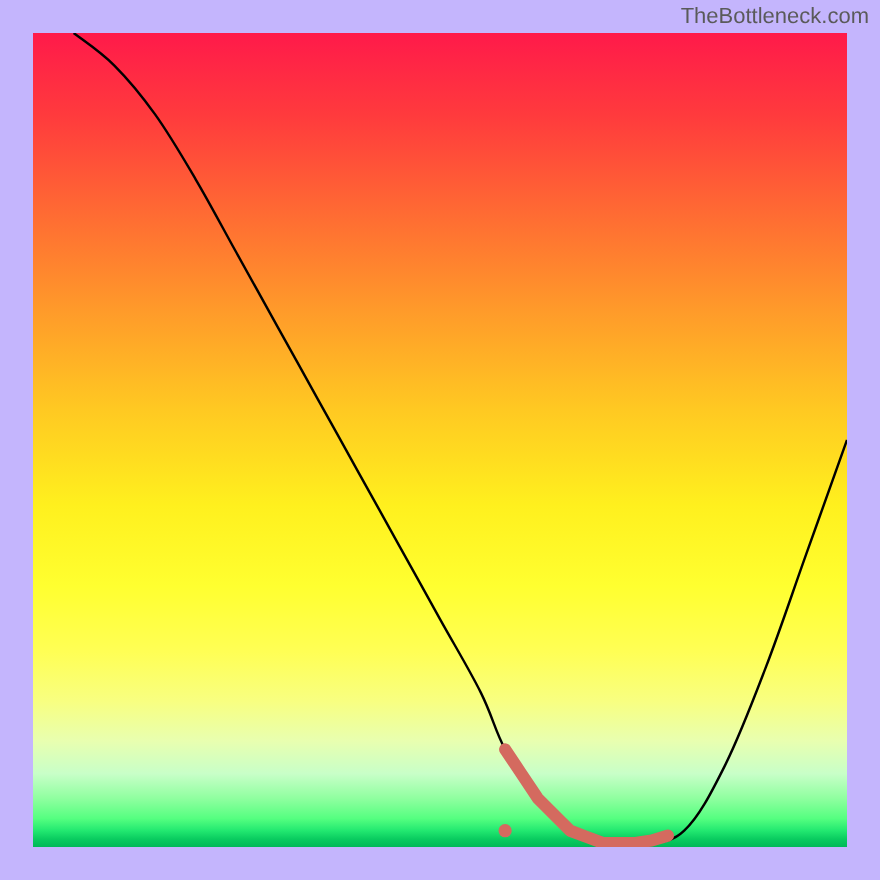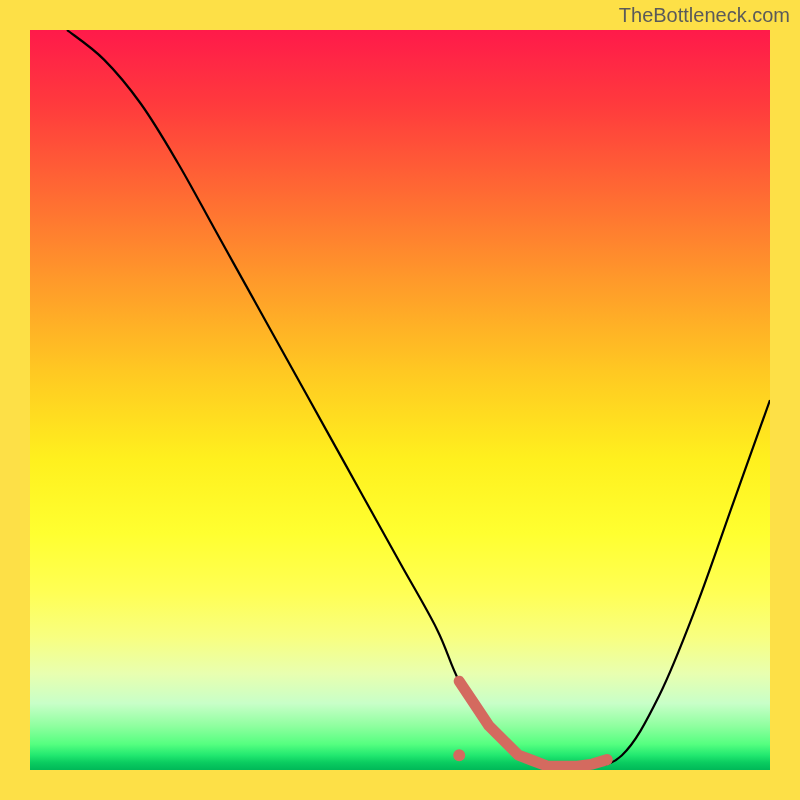--- a/index.html
+++ b/index.html
@@ -7,21 +7,21 @@
     width: 800px;
     height: 800px;
     background: #000;
     font-family: Arial, sans-serif;
     position: relative;
     overflow: hidden;
   }
   .outer {
     width: 800px;
     height: 800px;
-    background: #fde047;
+    background: #c4b5fd;
     position: relative;
     padding-left: 28px;
   }
   .watermark {
     position: absolute;
     top: 4px;
     right: 10px;
     color: #5a5a5a;
     font-size: 20px;
     font-weight: 500;

